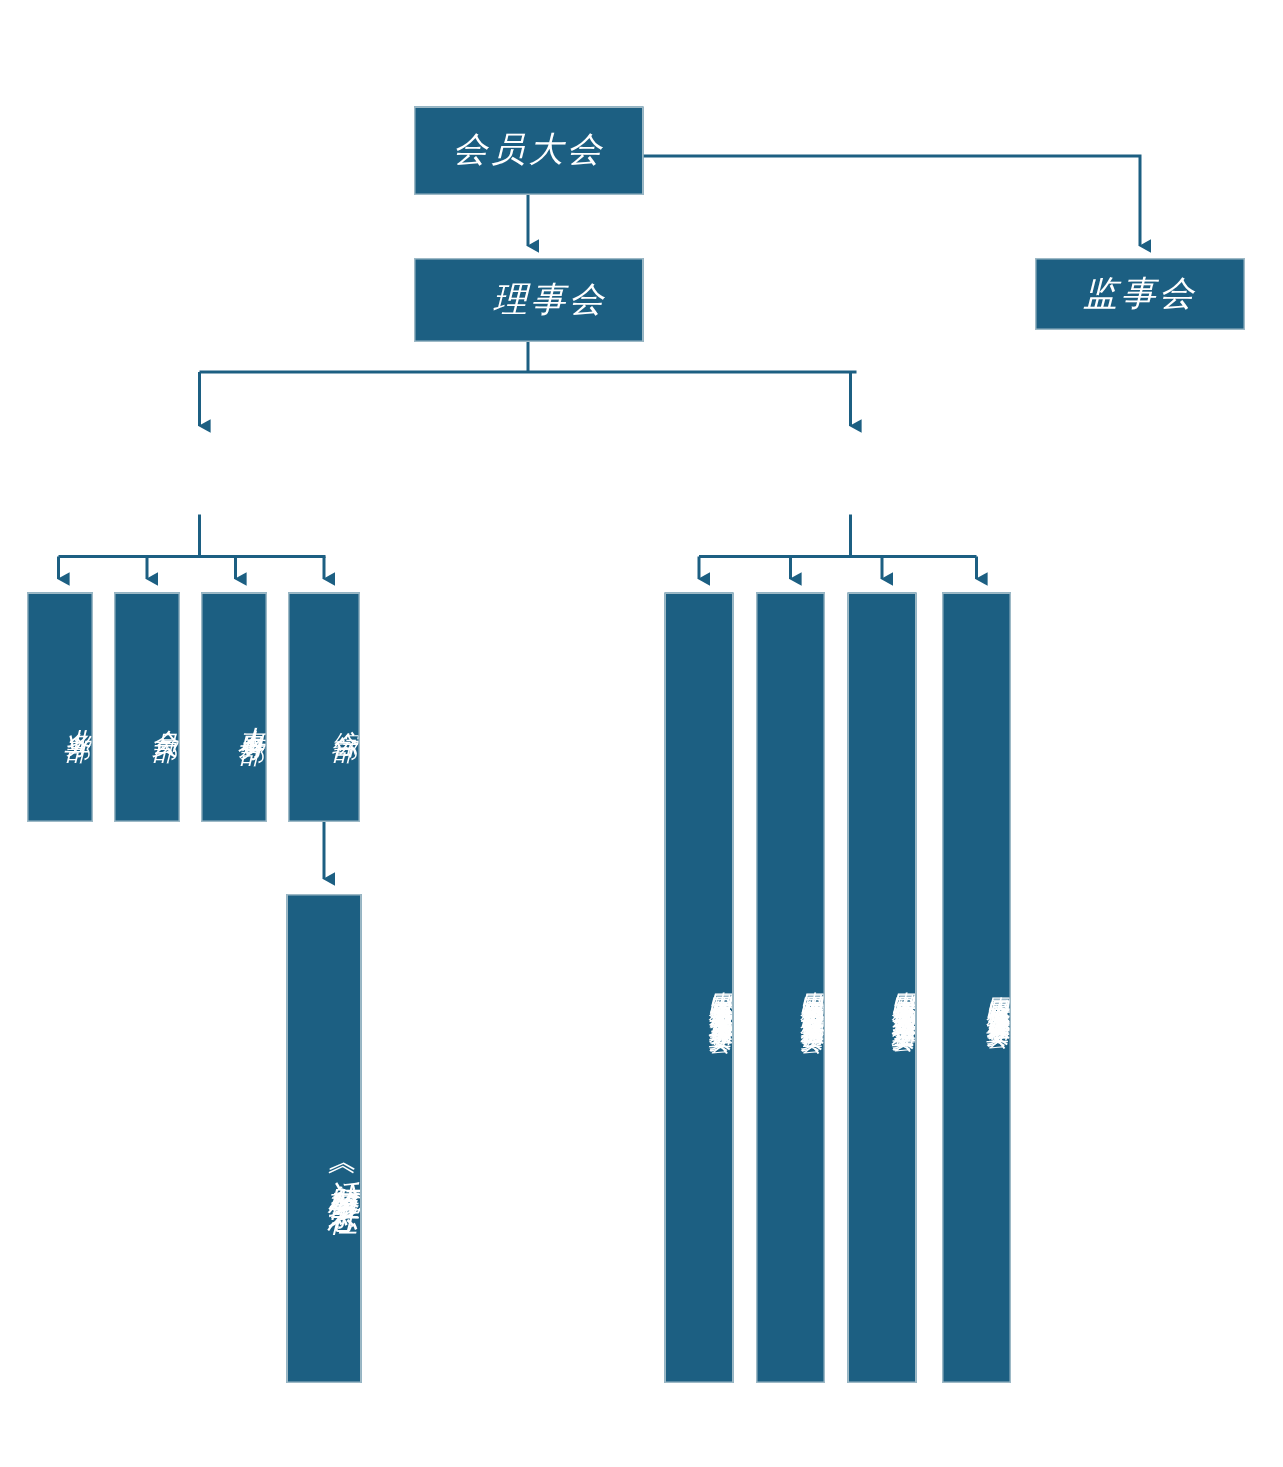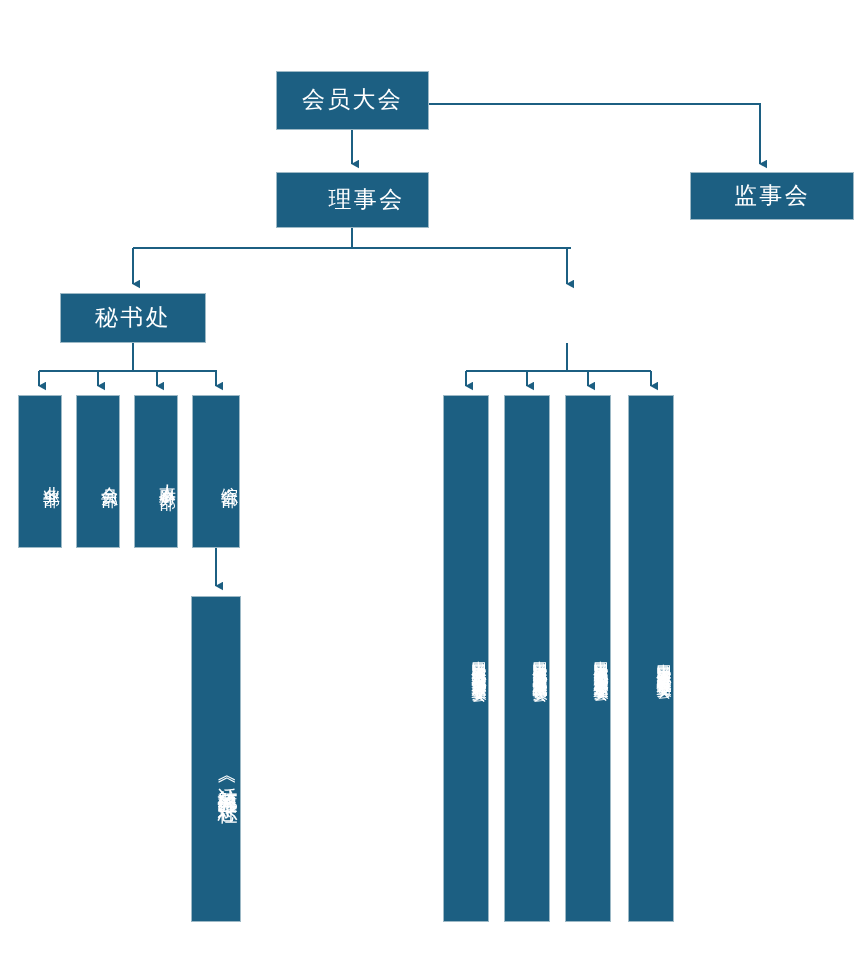--- a/index.html
+++ b/index.html
@@ -31,20 +31,21 @@
     background: #1c5f82;
     border: 1px solid #9db9c6;
     color: #ffffff;
     display: flex;
     align-items: center;
     justify-content: center;
     text-align: center;
     letter-spacing: 0.10em;
     line-height: 1.22;
     overflow: hidden;
+    font-style: italic;
   }
   .node.horizontal {
     font-size: 23px;
   }
   .node.vertical {
     writing-mode: vertical-rl;
     text-orientation: upright;
     font-size: 17px;
     letter-spacing: 0.12em;
     padding-top: 10px;
@@ -109,23 +110,22 @@
       <path d="M 527 371 L 527 386" stroke="#1c5f82" stroke-width="2" fill="none" marker-end="url(#arrowhead)"></path>
       <path d="M 588 371 L 588 386" stroke="#1c5f82" stroke-width="2" fill="none" marker-end="url(#arrowhead)"></path>
       <path d="M 651 371 L 651 386" stroke="#1c5f82" stroke-width="2" fill="none" marker-end="url(#arrowhead)"></path>
     </g>
   </svg>
 
   <div class="node horizontal" style="left:276px; top:71px; width:153px; height:59px;">会员大会</div>
 
   <div class="node horizontal" style="left:276px; top:172px; width:153px; height:56px;padding-left:28px;">理事会</div>
 
-  <div class="node horizontal" style="left:690px; top:172px; width:164px; height:48px;">监事会</div>
+  <div class="node horizontal" style="left:690px; top:172px; width:140px; height:48px;">监事会</div>
 
-  <div class="node horizontal" style="left:60px; top:293px; width:146px; height:50px;">秘书处</div>
 
 
   <div class="node vertical" style="left:18px; top:395px; width:44px; height:153px;">业务部</div>
 
   <div class="node vertical" style="left:76px; top:395px; width:44px; height:153px;">会员部</div>
 
   <div class="node vertical" style="left:134px; top:395px; width:44px; height:153px;">人事财务部</div>
 
   <div class="node vertical" style="left:192px; top:395px; width:48px; height:153px;">综合部</div>
 

